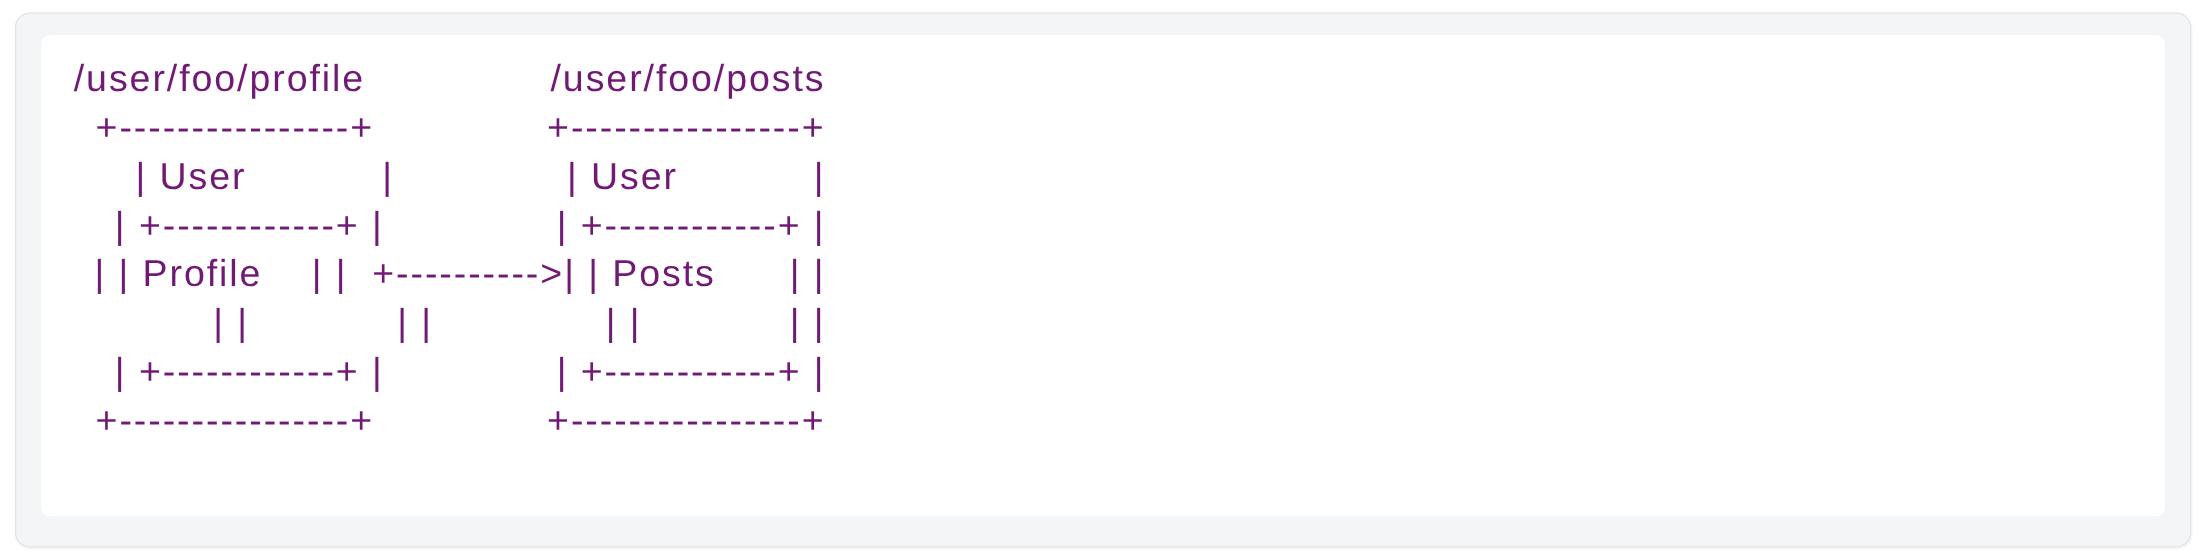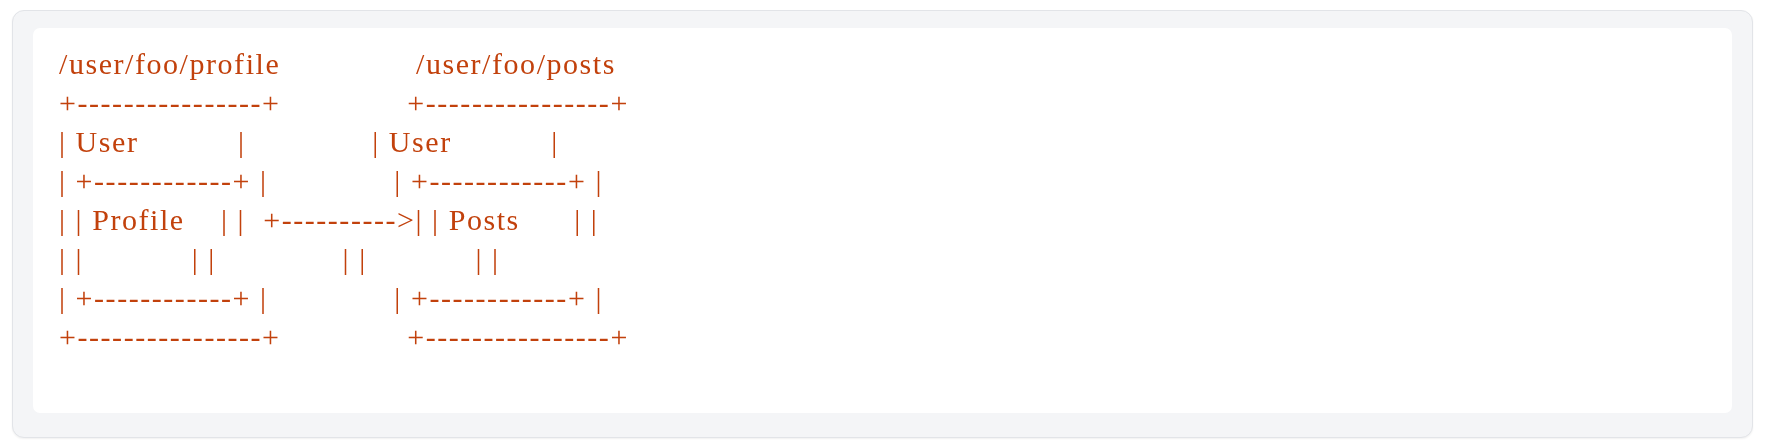--- a/index.html
+++ b/index.html
@@ -47,27 +47,28 @@
     border-radius: 7px;
     overflow: hidden;
   }
 
   #ascii-block {
     position: absolute;
     left: 26px;
     top: 16px;
     margin: 0;
     padding: 0;
-    font-family: Liberation Serif, serif;
+    font-family: Liberation Sans, sans-serif;
     font-size: 30px;
     line-height: 39px;
     letter-spacing: 1.55px;
-    color: #c2410c;
+    color: #701a75;
     white-space: pre;
     font-weight: 500;
+    text-align: right;
     -webkit-font-smoothing: antialiased;
   }
 </style>
 </head>
 <body>
 
 <div id="viewport">
   <div id="outer-shell">
     <div id="code-card">
       <pre id="ascii-block">/user/foo/profile               /user/foo/posts

